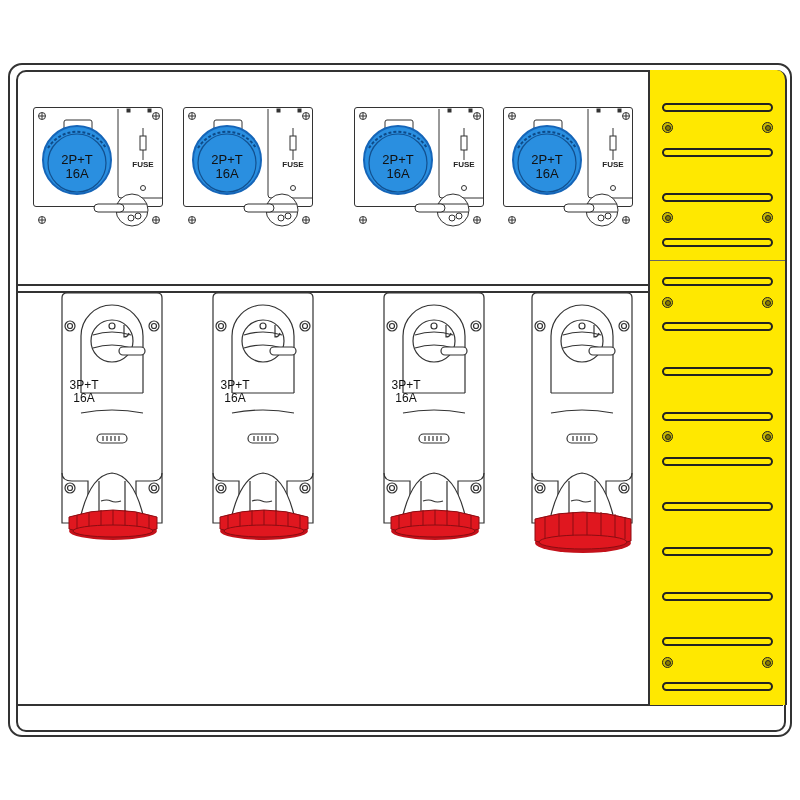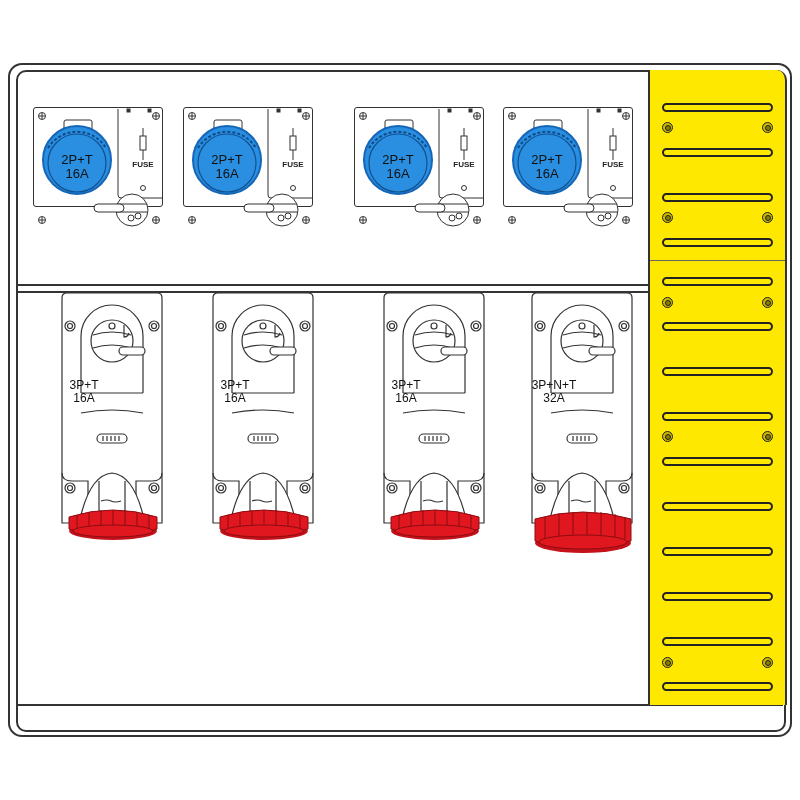--- a/index.html
+++ b/index.html
@@ -324,17 +324,13 @@
       <circle cx="93" cy="195" r="5"></circle>
         <circle cx="93" cy="195" r="2.5"></circle>
       <path d="M20 222q10-40 31-42q21 2 31 42"></path>
       <path d="M38 222v-34M64 222v-34M40 208q6-2 10 0t10 0" fill="none"></path>
     </g>
     <ellipse cx="52" cy="250" rx="48" ry="10" fill="#c4111a"></ellipse>
     <path d="M4 226q48-14 96 0v22q-48 14-96 0z" fill="#e0171f" stroke="#8b0d12" stroke-width="1"></path>
     <path d="M14 224v24M28 221v26M42 219v26M56 219v26M70 219v26M84 221v26M94 224v22" stroke="#8b0d12" stroke-width="1"></path>
     <ellipse cx="52" cy="249" rx="44" ry="7" fill="#e0171f" stroke="#8b0d12" stroke-width="1"></ellipse>
   </svg>
-  <div class="abs" style="left:0;top:86px;width:102px;text-align:center;font-size:12px;line-height:13px;color:#111;">
-    <div>3P+N+T</div>
-    <div>32A</div>
-  </div>
 </div>
 
 </body></html>

